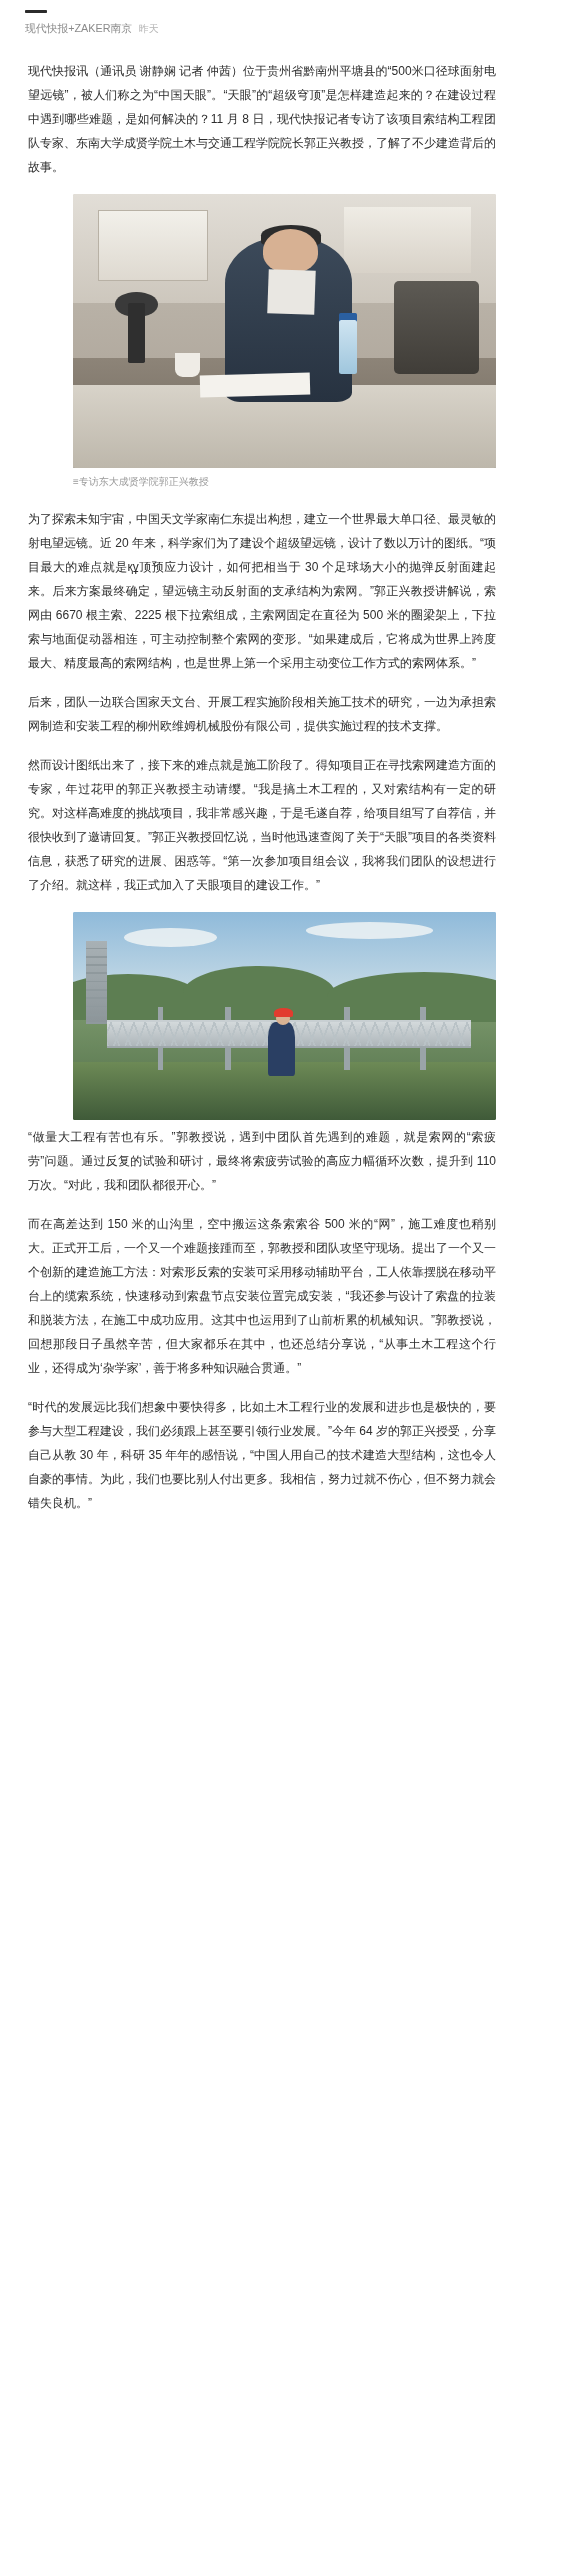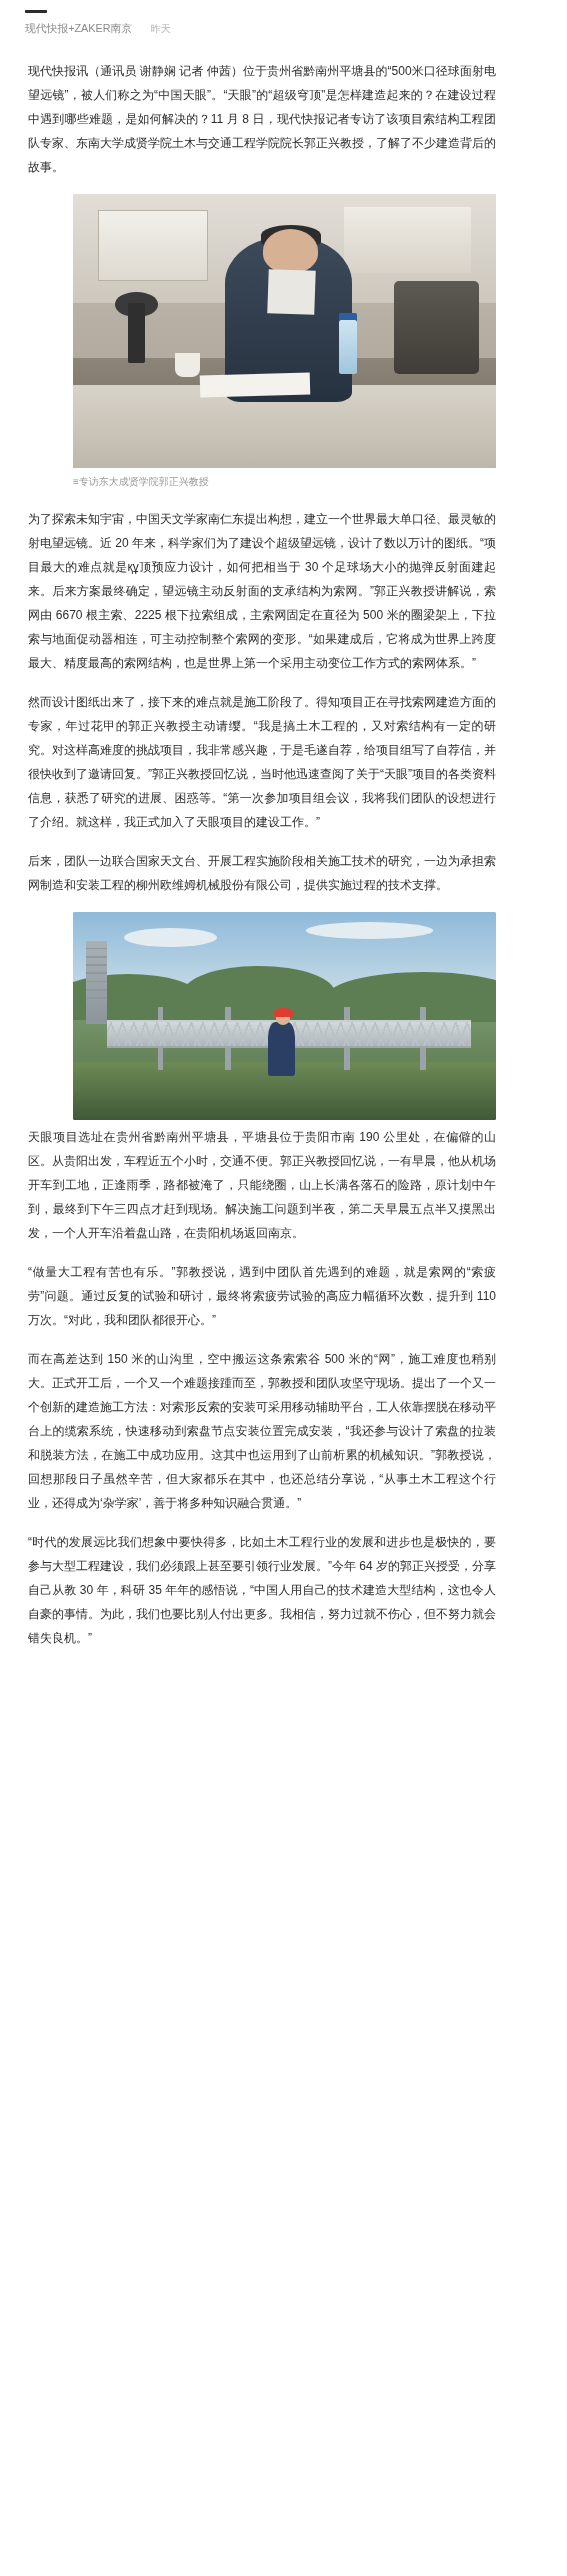--- a/index.html
+++ b/index.html
@@ -35,21 +35,20 @@
     font-size: 10.8px;
     color: #8a8a8a;
   }
   .source-name {
     color: #8a8a8a;
     font-size: 10.8px;
   }
   .source-time {
     color: #b5b5b5;
     font-size: 10px;
-    margin-left: 12px;
   }
   
   .headline {
     margin: 11.6px 28px 0 28px;
     font-size: 22.4px;
     line-height: 1.42;
     font-weight: bold;
     color: #111111;
     letter-spacing: 0.4px;
   }
@@ -248,22 +247,22 @@
         <div class="p1-mic"></div>
         <div class="p1-bottle-cap"></div>
         <div class="p1-bottle"></div>
         <div class="p1-cup"></div>
         <div class="p1-paper"></div>
       </div>
       <div class="caption">≡专访东大成贤学院郭正兴教授</div>
     </div>
 
     <p class="para">为了探索未知宇宙，中国天文学家南仁东提出构想，建立一个世界最大单口径、最灵敏的射电望远镜。近 20 年来，科学家们为了建设个超级望远镜，设计了数以万计的图纸。“项目最大的难点就是құ顶预应力设计，如何把相当于 30 个足球场大小的抛弹反射面建起来。后来方案最终确定，望远镜主动反射面的支承结构为索网。”郭正兴教授讲解说，索网由 6670 根主索、2225 根下拉索组成，主索网固定在直径为 500 米的圈梁架上，下拉索与地面促动器相连，可主动控制整个索网的变形。“如果建成后，它将成为世界上跨度最大、精度最高的索网结构，也是世界上第一个采用主动变位工作方式的索网体系。”</p>
+    <p class="para">后来，团队一边联合国家天文台、开展工程实施阶段相关施工技术的研究，一边为承担索网制造和安装工程的柳州欧维姆机械股份有限公司，提供实施过程的技术支撑。</p>
     <p class="para">然而设计图纸出来了，接下来的难点就是施工阶段了。得知项目正在寻找索网建造方面的专家，年过花甲的郭正兴教授主动请缨。“我是搞土木工程的，又对索结构有一定的研究。对这样高难度的挑战项目，我非常感兴趣，于是毛遂自荐，给项目组写了自荐信，并很快收到了邀请回复。”郭正兴教授回忆说，当时他迅速查阅了关于“天眼”项目的各类资料信息，获悉了研究的进展、困惑等。“第一次参加项目组会议，我将我们团队的设想进行了介绍。就这样，我正式加入了天眼项目的建设工作。”</p>
-    <p class="para">后来，团队一边联合国家天文台、开展工程实施阶段相关施工技术的研究，一边为承担索网制造和安装工程的柳州欧维姆机械股份有限公司，提供实施过程的技术支撑。</p>
 
     <div class="figure">
       <div class="photo photo2">
         <div class="p2-sky"></div>
         <div class="p2-cloud" style="left:12%; top:8%; width:22%; height:9%;"></div>
         <div class="p2-cloud" style="left:55%; top:5%; width:30%; height:8%;"></div>
         <div class="p2-hill" style="left:-4%; top:30%; width:34%; height:22%;"></div>
         <div class="p2-hill" style="left:26%; top:26%; width:36%; height:26%;"></div>
         <div class="p2-hill" style="left:60%; top:29%; width:46%; height:24%;"></div>
         <div class="p2-ground"></div>
@@ -272,20 +271,19 @@
         <div class="p2-tower" style="left:36%; top:46%; height:30%;"></div>
         <div class="p2-tower" style="left:64%; top:46%; height:30%;"></div>
         <div class="p2-tower" style="left:82%; top:46%; height:30%;"></div>
         <div class="p2-truss"></div>
         <div class="p2-worker-body"></div>
         <div class="p2-worker-head"></div>
         <div class="p2-helmet"></div>
       </div>
     </div>
 
-    <p class="para">天眼项目选址在贵州省黔南州平塘县，平塘县位于贵阳市南 190 公里处，在偏僻的山区。从贵阳出发，车程近五个小时，交通不便。郭正兴教授回忆说，一有早晨，他从机场开车到工地，正逢雨季，路都被淹了，只能绕圈，山上长满各落石的险路，原计划中午到，最终到下午三四点才赶到现场。解决施工问题到半夜，第二天早晨五点半又摸黑出发，一个人开车沿着盘山路，在贵阳机场返回南京。</p>
     <p class="para">“做量大工程有苦也有乐。”郭教授说，遇到中团队首先遇到的难题，就是索网的“索疲劳”问题。通过反复的试验和研讨，最终将索疲劳试验的高应力幅循环次数，提升到 110 万次。“对此，我和团队都很开心。”</p>
     <p class="para">而在高差达到 150 米的山沟里，空中搬运这条索索谷 500 米的“网”，施工难度也稍别大。正式开工后，一个又一个难题接踵而至，郭教授和团队攻坚守现场。提出了一个又一个创新的建造施工方法：对索形反索的安装可采用移动辅助平台，工人依靠摆脱在移动平台上的缆索系统，快速移动到索盘节点安装位置完成安装，“我还参与设计了索盘的拉装和脱装方法，在施工中成功应用。这其中也运用到了山前析累的机械知识。”郭教授说，回想那段日子虽然辛苦，但大家都乐在其中，也还总结分享说，“从事土木工程这个行业，还得成为‘杂学家’，善于将多种知识融合贯通。”</p>
     <p class="para">“时代的发展远比我们想象中要快得多，比如土木工程行业的发展和进步也是极快的，要参与大型工程建设，我们必须跟上甚至要引领行业发展。”今年 64 岁的郭正兴授受，分享自己从教 30 年，科研 35 年年的感悟说，“中国人用自己的技术建造大型结构，这也令人自豪的事情。为此，我们也要比别人付出更多。我相信，努力过就不伤心，但不努力就会错失良机。”</p>
 
   </div>
 </div>
 
 
 </body></html>

